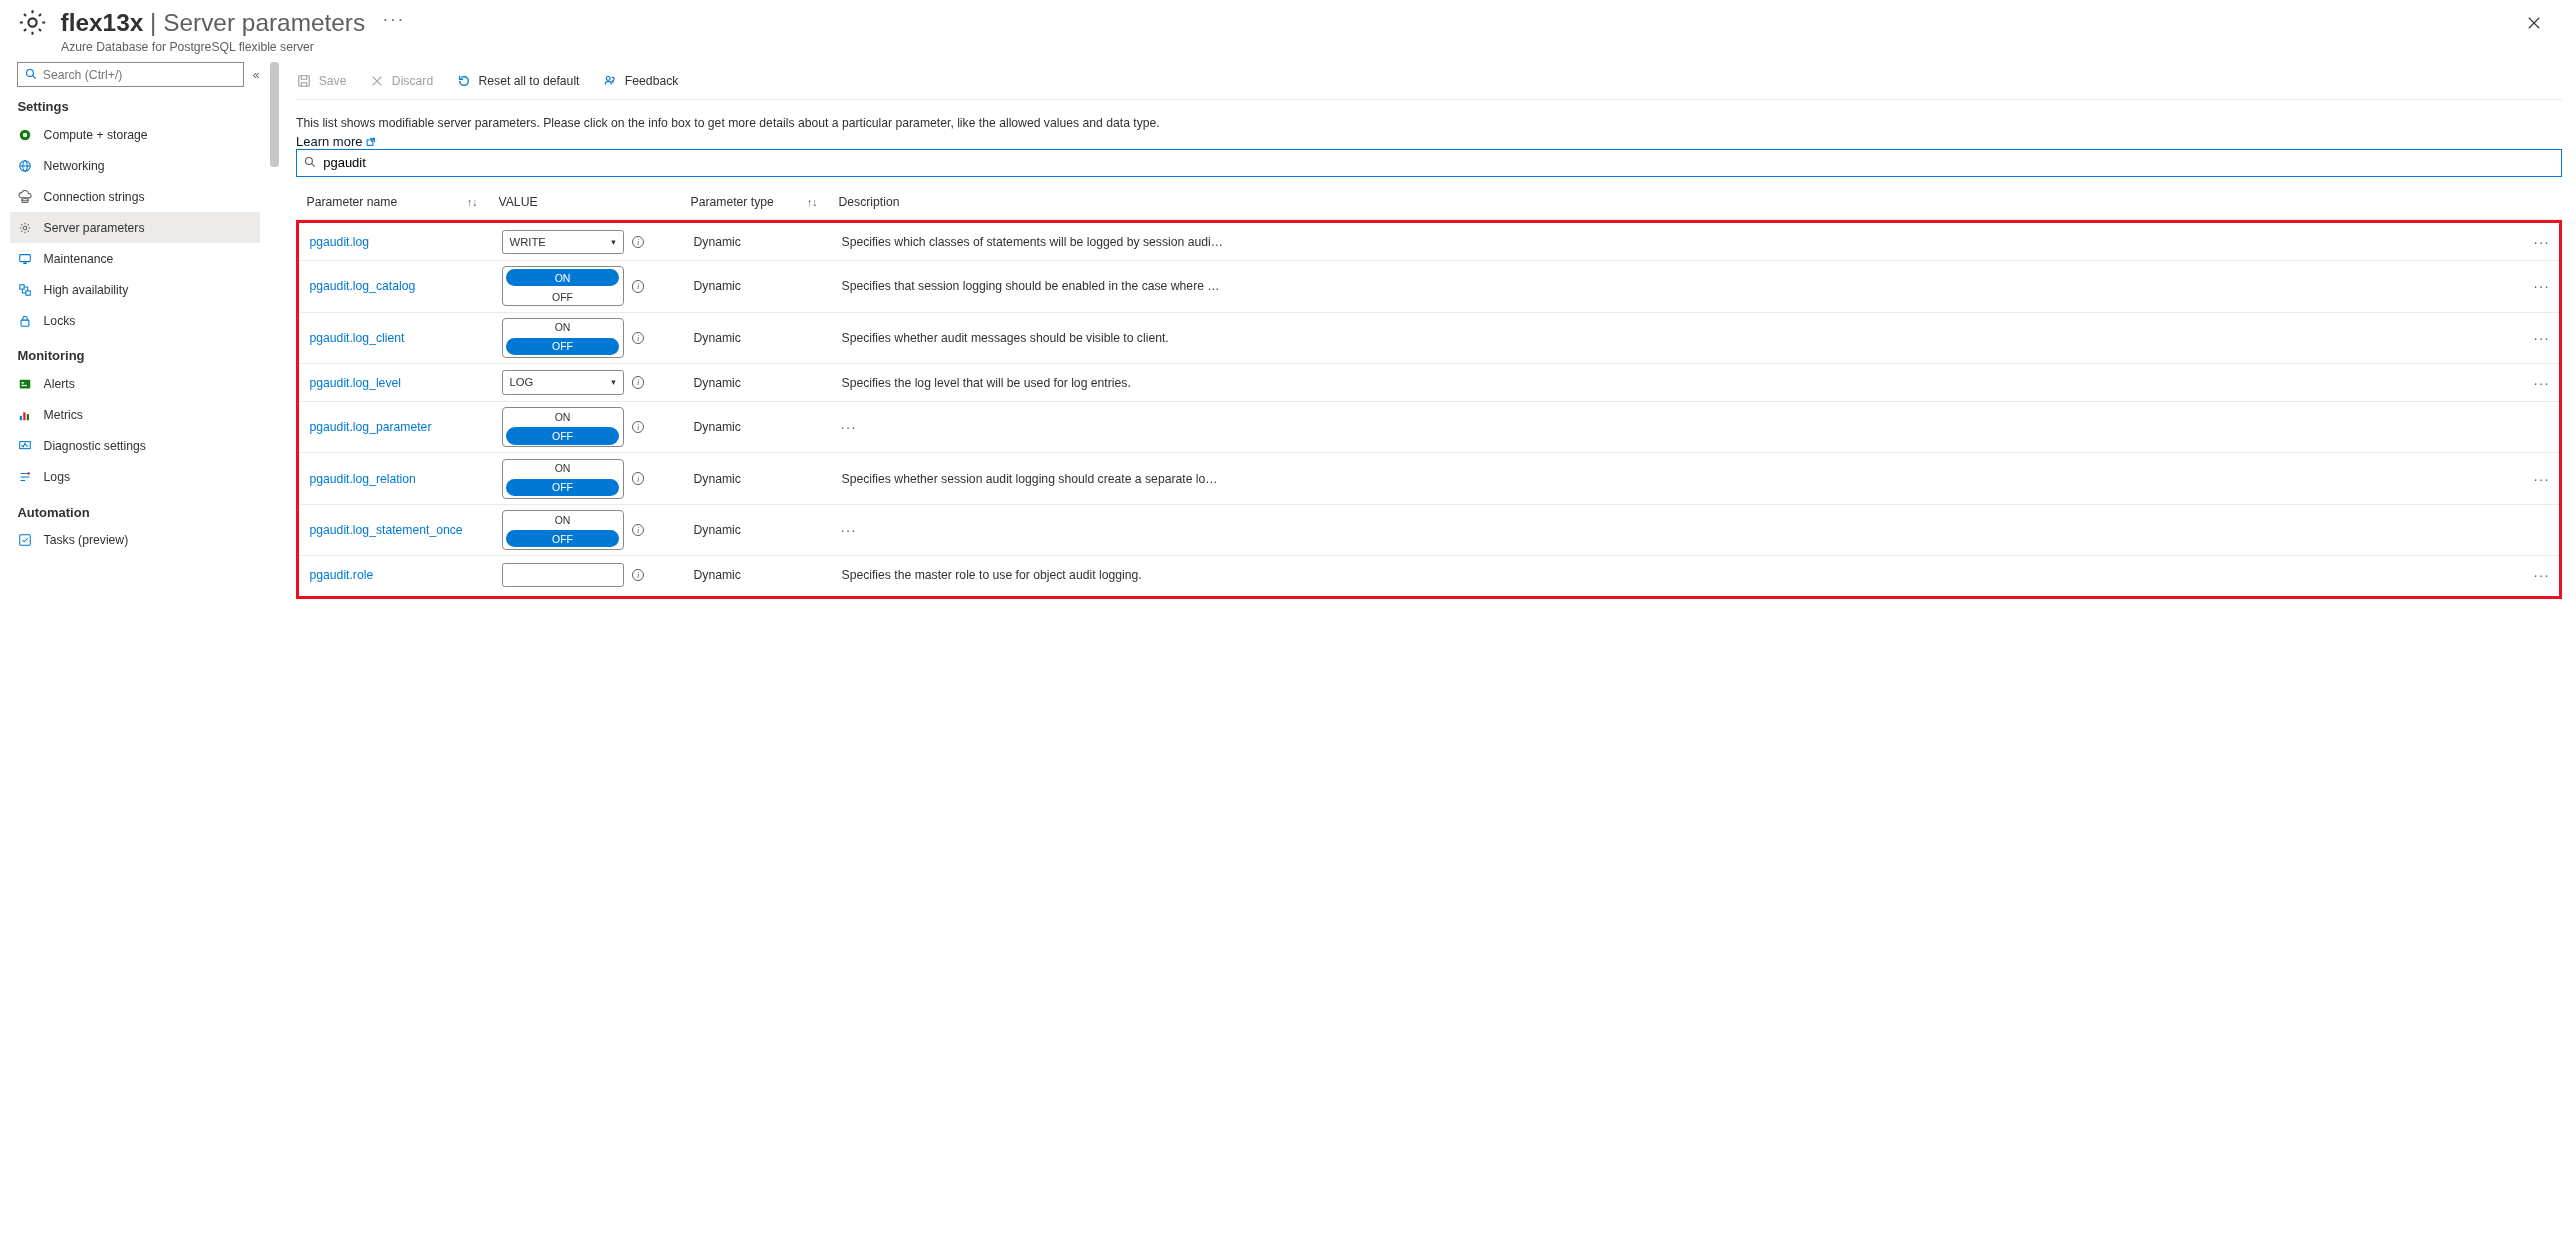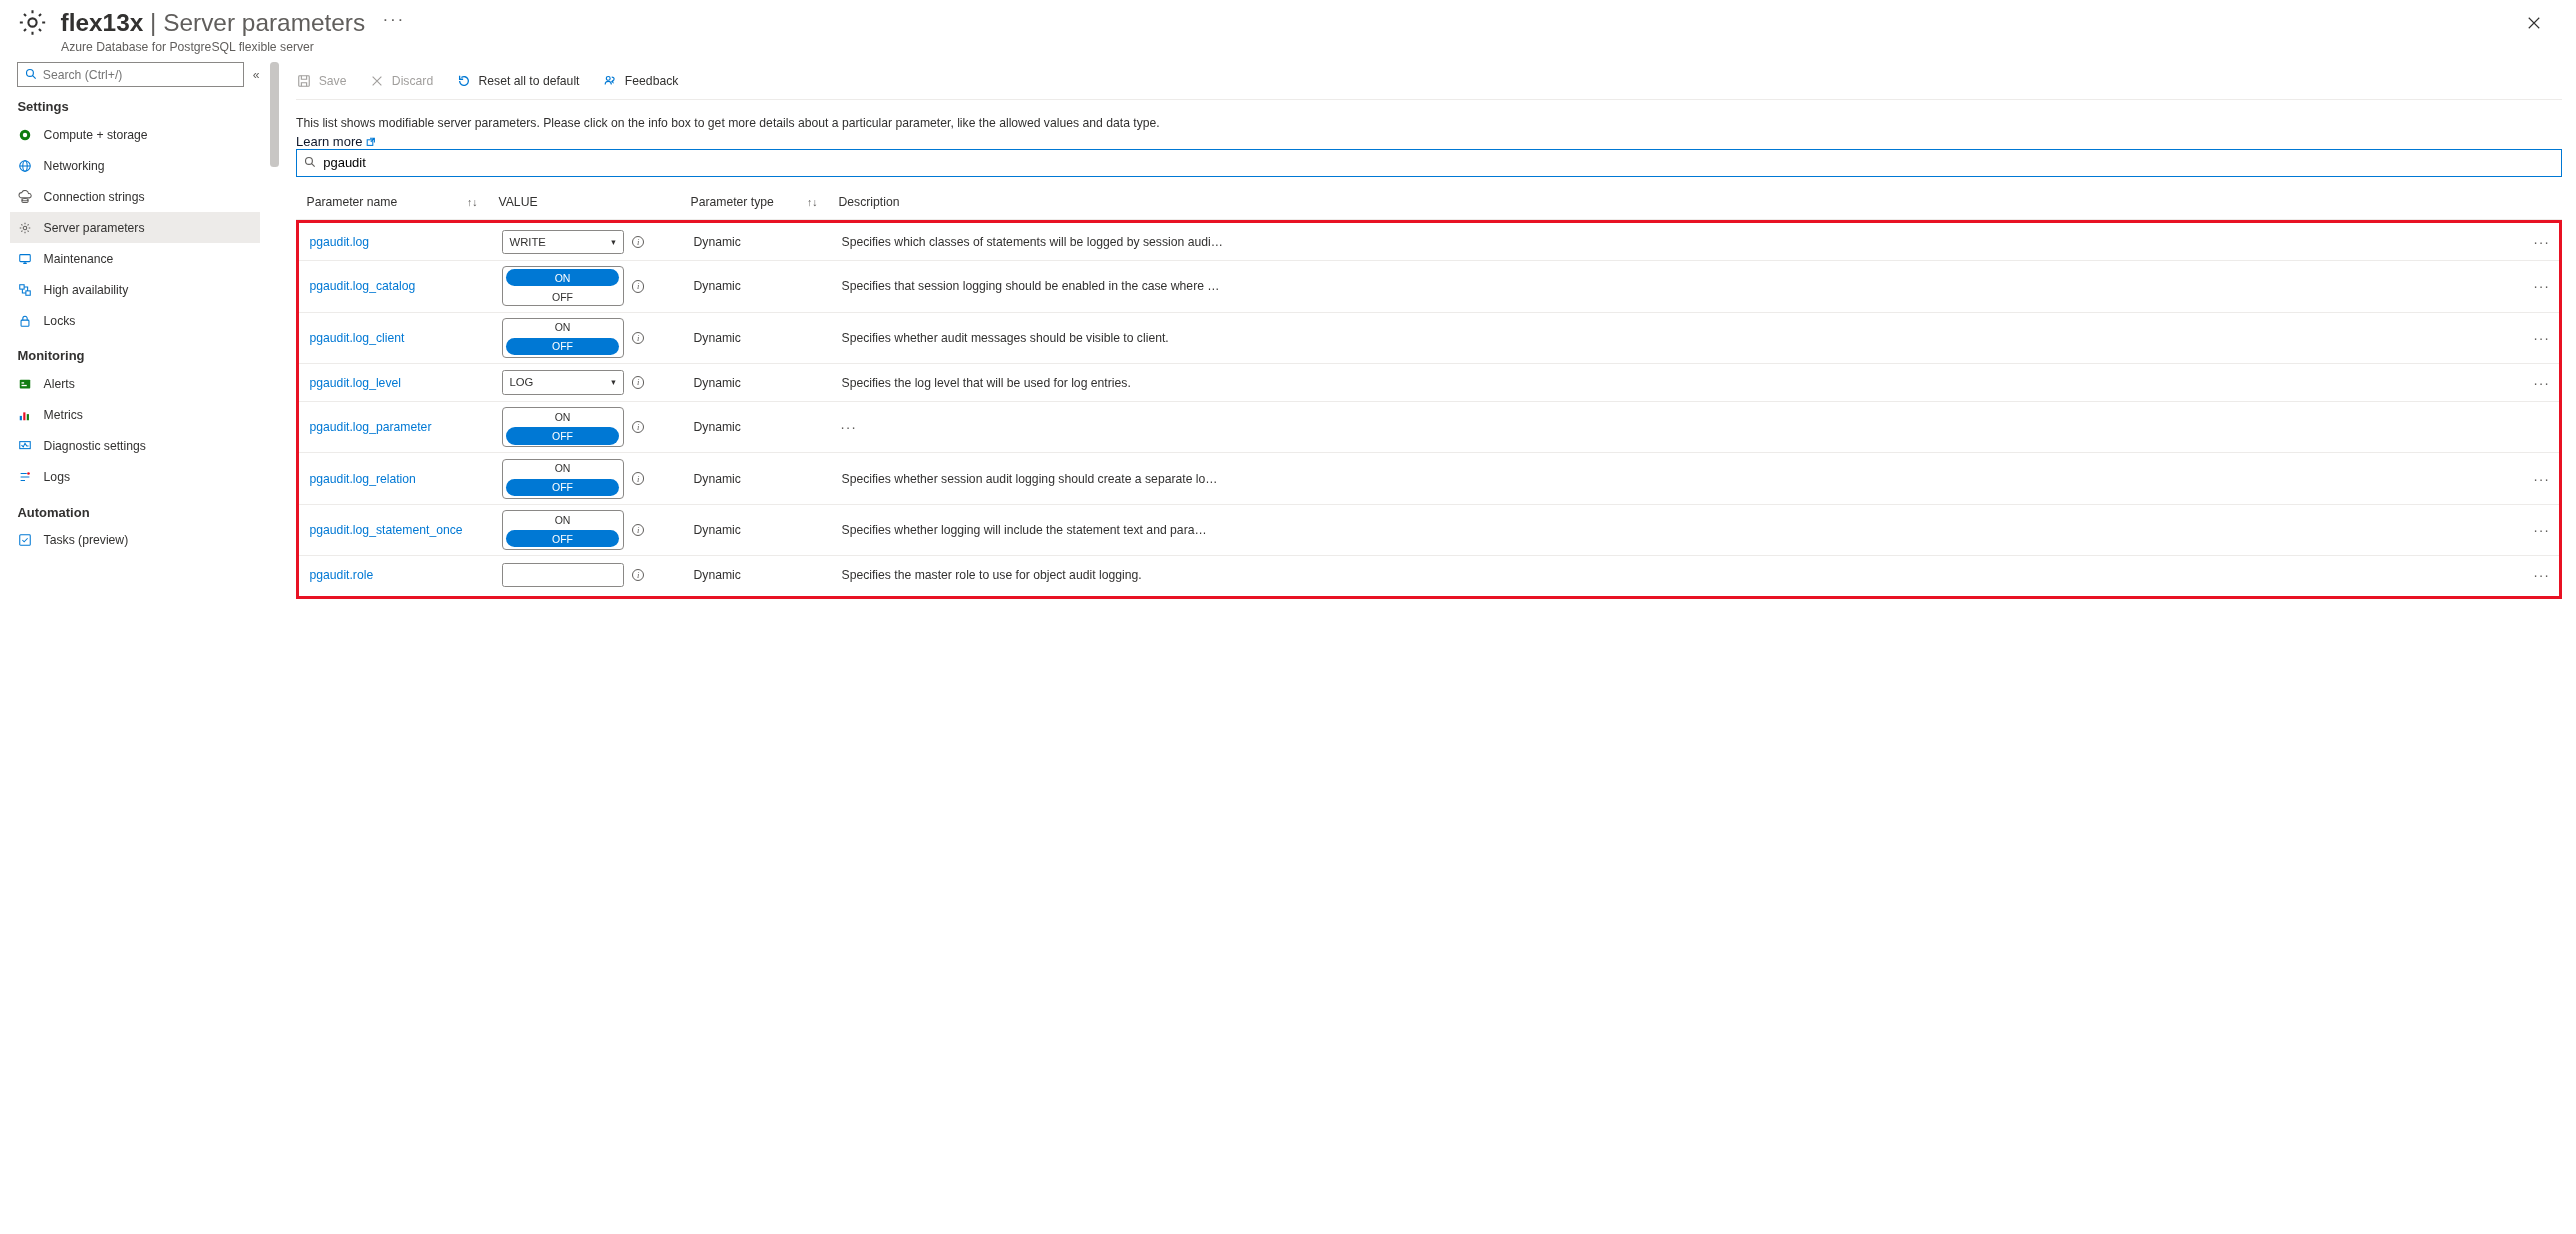--- a/index.html
+++ b/index.html
@@ -409,21 +409,20 @@
                   <span class="param-link">pgaudit.log_statement_once</span>
                 </div>
                 <div class="col-value val-cell">
                   <div class="toggle-pill">
                     <div class="toggle-opt inactive">ON</div>
                     <div class="toggle-opt active">OFF</div>
                   </div>
                   <span class="val-info">i</span>
                 </div>
                 <div class="col-type">Dynamic</div>
-                <div class="col-desc">Specifies whether logging will include the statement text and para…</div>
                 <div class="col-actions"><span class="row-more">···</span></div>
               </div>
               <div class="trow">
                 <div class="col-name">
                   <span class="param-link">pgaudit.role</span>
                 </div>
                 <div class="col-value val-cell">
                   <input class="val-input" type="text" value="" style="">
                   <span class="val-info">i</span>
                 </div>

